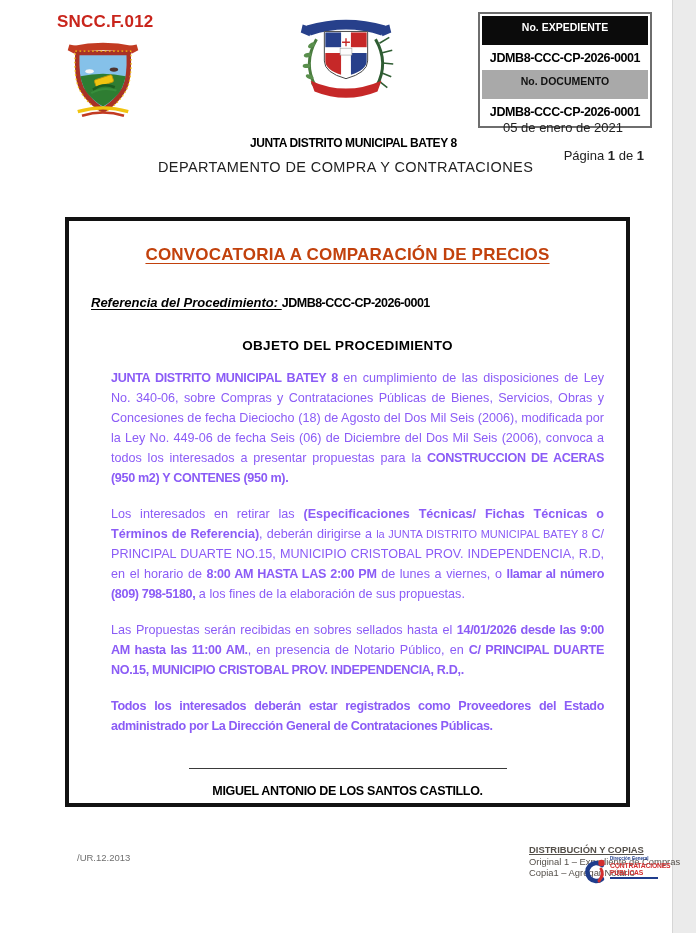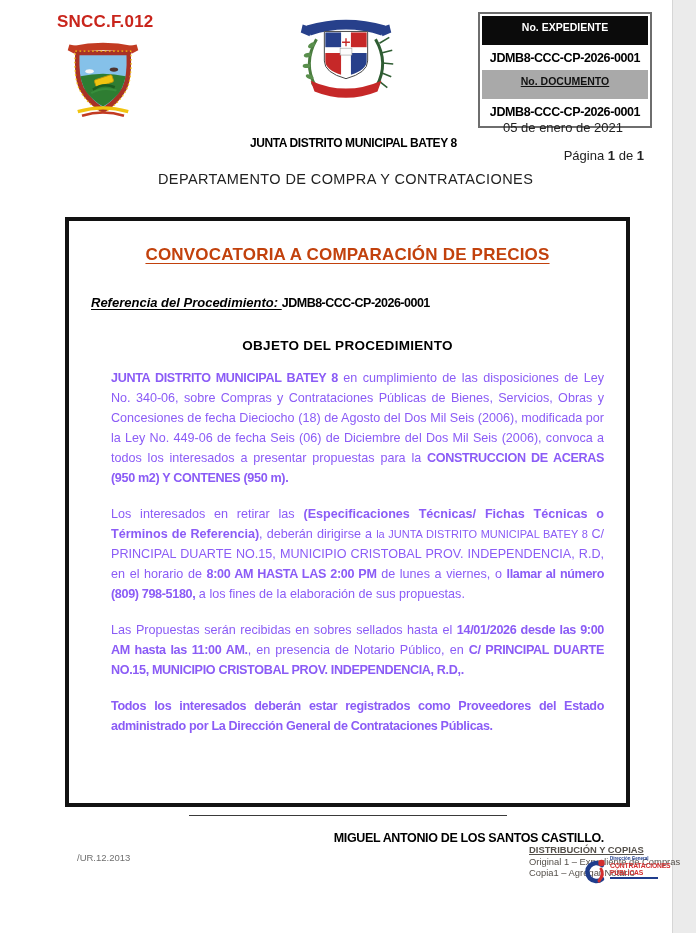--- a/index.html
+++ b/index.html
@@ -9,43 +9,43 @@
         background:#ebebeb;border-left:1px solid #d6d6d6;}
   
   .form-code{position:absolute;left:57px;top:12px;font-size:17px;font-weight:bold;
         color:#c9251c;letter-spacing:.2px;}
   .seal-municipal{position:absolute;left:61px;top:37px;width:84px;height:82px;}
   .seal-dr{position:absolute;left:285px;top:9px;width:122px;height:100px;}
   .exp-table{position:absolute;left:478px;top:12px;width:174px;box-sizing:border-box;
         border:2px solid #6e6e6e;background:#fff;padding:2px;}
   .exp-header{background:#0b0b0b;color:#fff;font-weight:bold;font-size:10.5px;
         text-align:center;padding:5px 0 12px;}
-  .exp-header.gray{background:#a9a9a9;color:#111;text-decoration:underline;}
+  .exp-header.gray{background:#a9a9a9;color:#111;}
   .exp-value{font-size:12.5px;font-weight:bold;letter-spacing:-.4px;text-align:center;
         padding:6px 0 5px;color:#000;}
   .date-line{position:absolute;right:73px;top:120px;font-size:13px;color:#222;}
   .institution{position:absolute;left:250px;top:136px;font-size:12px;font-weight:bold;
         letter-spacing:-.4px;color:#000;}
   .page-count{position:absolute;right:52px;top:148px;font-size:13px;color:#222;}
-  .department{position:absolute;left:158px;top:171px;font-size:14.5px;letter-spacing:.4px;color:#222;}
+  .department{position:absolute;left:158px;top:159px;font-size:14.5px;letter-spacing:.4px;color:#222;}
   
   .main-box{position:absolute;left:65px;top:217px;width:565px;height:590px;
         box-sizing:border-box;border:4px solid #121212;padding:18px 22px 0;}
   .box-title{text-align:center;font-weight:bold;font-size:17px;letter-spacing:.2px;
         text-decoration:underline;text-underline-offset:3px;margin:6px 0 0;color:#c2410c;}
   .reference{margin-top:30px;font-size:13px;color:#000;}
   .ref-label{font-weight:bold;text-decoration:underline;text-underline-offset:2px;font-style:italic;}
   .ref-value{font-weight:bold;letter-spacing:-.5px;font-size:12.5px;}
   .objeto{text-align:center;font-weight:bold;font-size:13.5px;letter-spacing:.3px;
         margin-top:28px;color:#000;}
   .para{font-size:12.6px;line-height:20px;text-align:justify;margin-top:16px;color:#8b5cf6;margin-left:20px;}
   .para.first{margin-top:15px;}
   .cb{font-weight:bold;letter-spacing:-.35px;}
   .smallcaps{font-size:11px;}
-  .sign-block{margin-top:79px;text-align:right;}
+  .sign-block{margin-top:32px;text-align:center;}
   .sign-line{width:318px;border-top:1px solid #3a3a3a;margin:0 auto;}
   .signer-name{margin-top:15px;font-weight:bold;letter-spacing:-.35px;font-size:12.5px;color:#000;}
   .signer-title{margin-top:13px;font-weight:bold;letter-spacing:-.35px;font-size:12.5px;color:#000;}
   
   .distribution{position:absolute;left:529px;top:844px;font-size:9.4px;line-height:11.5px;
         color:#55504a;}
   .distribution .head{text-decoration:underline;font-weight:bold;}
   .ur-code{position:absolute;left:77px;top:852px;font-size:9.5px;color:#6f6f6f;}
   .dgcp-logo{position:absolute;left:582px;top:857px;display:flex;align-items:flex-start;gap:2px;}
   .dgcp-icon{width:26px;height:28px;}

